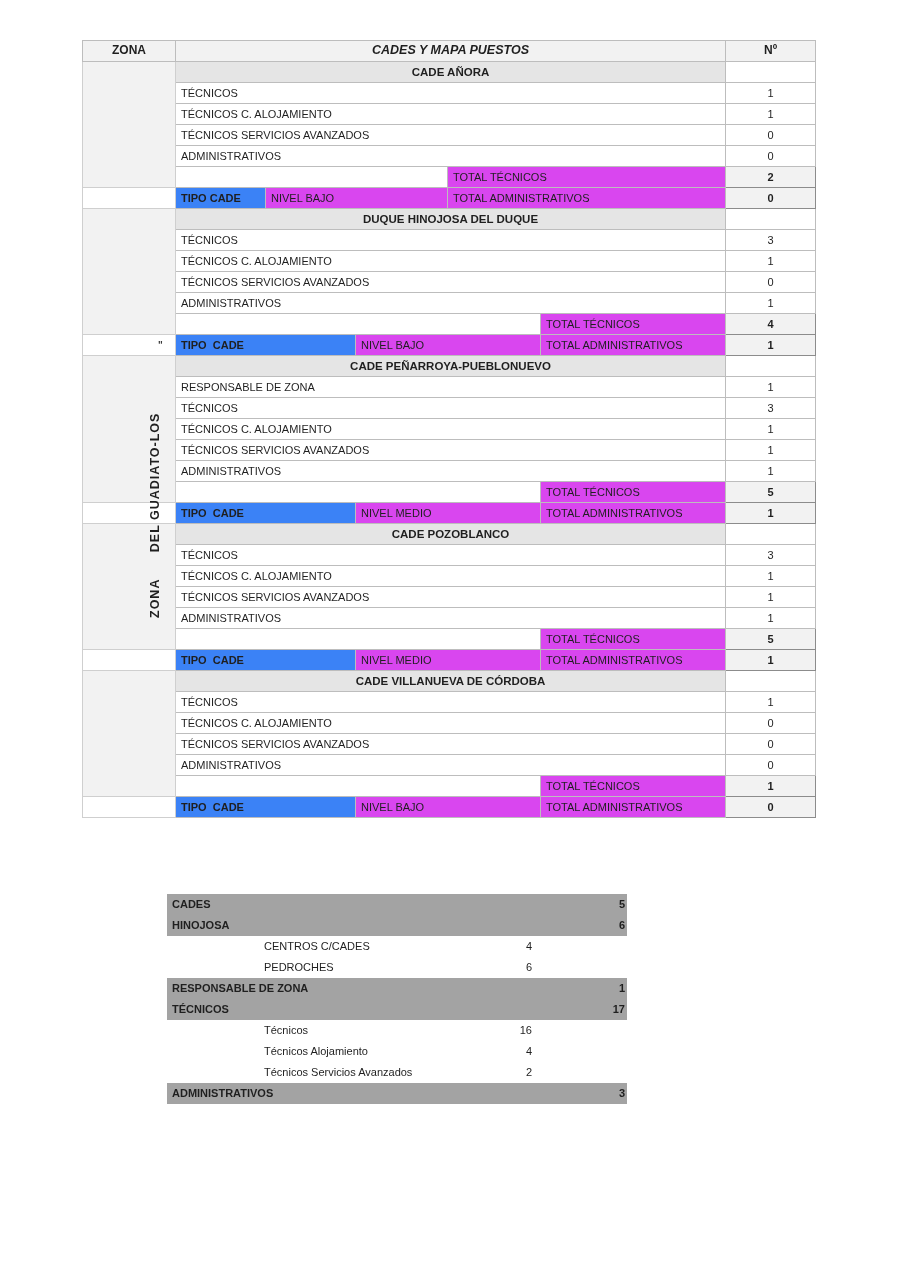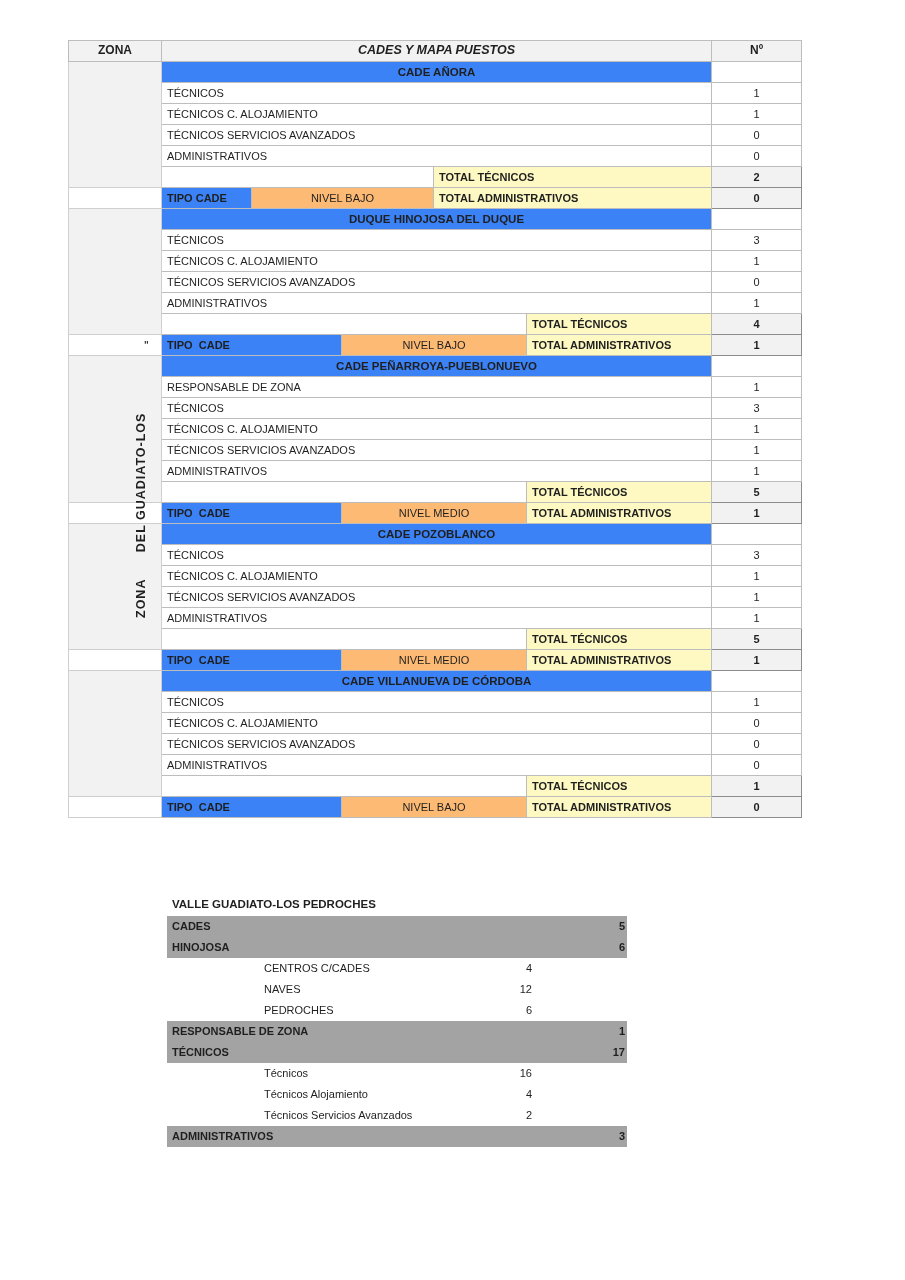--- a/index.html
+++ b/index.html
@@ -2,36 +2,36 @@
 <html><head>
 <meta charset="utf-8">
 <style>
   * { box-sizing: border-box; }
   html,body { margin:0; padding:0; }
   body {
     width:905px; height:1280px; background:#ffffff;
     font-family:"Liberation Sans", sans-serif; color:#1f1f1f;
     position:relative; overflow:hidden;
   }
-  .sheet { position:absolute; left:68px; top:40px; width:735px; height:812px; overflow:hidden; }
+  .sheet { position:absolute; left:82px; top:40px; width:735px; height:812px; overflow:hidden; }
   table { border-collapse:collapse; table-layout:fixed; width:733px; }
   td { border:1px solid #bdbdbd; height:21px; padding:1px 5px; font-size:11px;
        line-height:1.1; overflow:hidden; white-space:nowrap; vertical-align:middle; }
   .hdr { background:#f2f2f2; font-weight:bold; text-align:center; font-size:12px; }
   .title-hdr { font-size:12.5px;font-style:italic; }
   .zona-cell { background:#f2f2f2; border-color:#cfcfcf; }
   .zona-cell.gap { background:#ffffff; }
-  .sec-name { background:#3b82f6; font-weight:bold; text-align:center; font-size:11.5px; }
+  .sec-name { background:#e5e5e5; font-weight:bold; text-align:center; font-size:11.5px; }
   .label-cell { text-align:left; background:#ffffff; }
   .num-cell { text-align:center; background:#ffffff; }
   .num-cell.total { background:#f2f2f2; font-weight:bold; border:1px solid #8c8c8c; }
   .blank-cell { background:#ffffff; }
-  .total-label { font-weight:bold; background:#fef9c3; }
+  .total-label { font-weight:normal; background:#d946ef; }
   .tipo-label { font-weight:bold; background:#3b82f6; white-space:pre; }
-  .nivel-cell { background:#fdba74;text-align:center; }
+  .nivel-cell { background:#d946ef; }
   .num-empty { background:#ffffff; }
   .zona-vertical {
     position:absolute; left:66px; top:348px; width:26px; height:230px;
     writing-mode:vertical-rl; transform:rotate(180deg);
     font-weight:bold; font-size:12.5px; letter-spacing:1px; white-space:pre;
     color:#1f1f1f; pointer-events:none;
   }
   .zona-mark {
     position:absolute; left:76px; top:300px; font-size:10px; font-weight:bold;
     color:#3a3a3a; pointer-events:none;
@@ -238,43 +238,37 @@
             <td class="total-label">TOTAL ADMINISTRATIVOS</td>
             <td class="num-cell total">0</td>
           </tr>
         </tbody>
     </table>
     <div class="zona-vertical">ZONA      DEL GUADIATO-LOS</div>
     <div class="zona-mark">"</div>
   </div>
 
   <div class="summary">
-    <div class="sum-title">VALLE GUADIATO-LOS PEDROCHES</div>
     <div id="summary-rows">
         <div class="sum-row main">
           <span class="sum-label">CADES</span>
           <span class="sum-mid"></span>
           <span class="sum-right">5</span>
         </div>
         <div class="sum-row main">
           <span class="sum-label">HINOJOSA</span>
           <span class="sum-mid"></span>
           <span class="sum-right">6</span>
         </div>
         <div class="sum-row indent">
           <span class="sum-label">CENTROS C/CADES</span>
           <span class="sum-mid">4</span>
           <span class="sum-right"></span>
         </div>
         <div class="sum-row indent">
-          <span class="sum-label">NAVES</span>
-          <span class="sum-mid">12</span>
-          <span class="sum-right"></span>
-        </div>
-        <div class="sum-row indent">
           <span class="sum-label">PEDROCHES</span>
           <span class="sum-mid">6</span>
           <span class="sum-right"></span>
         </div>
         <div class="sum-row main">
           <span class="sum-label">RESPONSABLE DE ZONA</span>
           <span class="sum-mid"></span>
           <span class="sum-right">1</span>
         </div>
         <div class="sum-row main">

